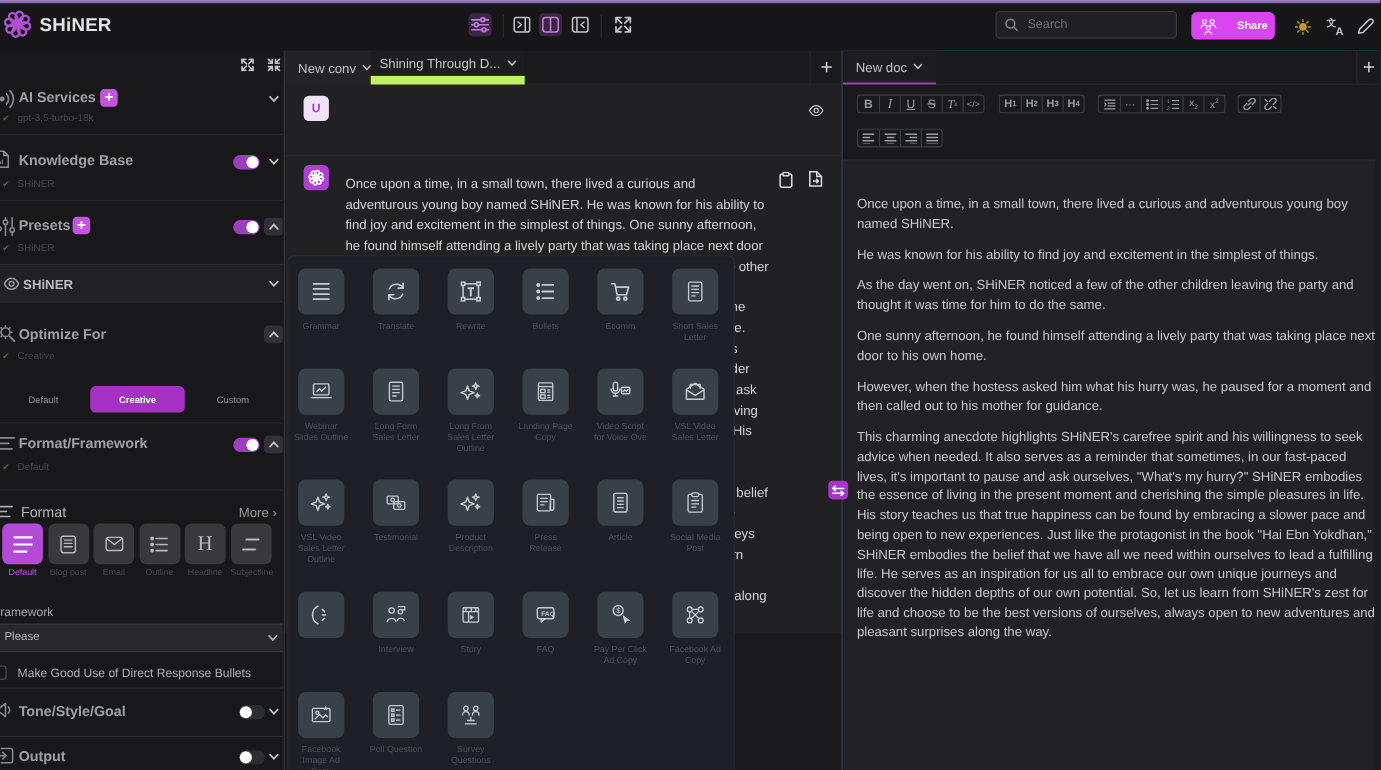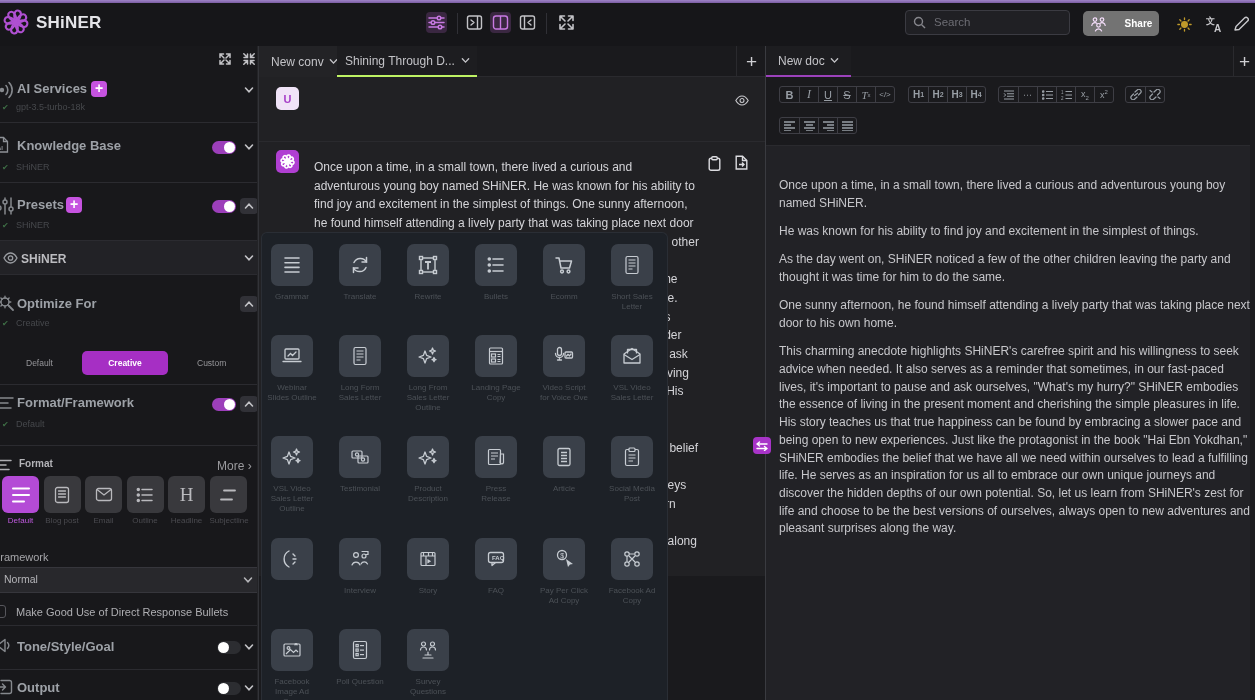--- a/index.html
+++ b/index.html
@@ -6,21 +6,21 @@
 .abs{position:absolute;}
 #page{position:relative;width:1255px;height:700px;background:#18181b;}
 #topline{position:absolute;left:0;top:0;width:1255px;height:3px;background:linear-gradient(#9e83c6,#7a5ca2);}
 
 #topbar{position:absolute;left:0;top:3px;width:1255px;height:43px;background:#161619;}
 #brand{position:absolute;left:36px;top:13px;font-size:17px;font-weight:bold;color:#e4e4e8;letter-spacing:.2px;}
 .vsep{position:absolute;top:13px;width:1px;height:21px;background:#303036;}
 .tbbtn{position:absolute;top:12px;width:21px;height:21px;border-radius:4px;display:flex;align-items:center;justify-content:center;}
 .tbbtn.pur{background:#3a2741;}
 #search{position:absolute;left:905px;top:10px;width:165px;height:25px;background:#202024;border:1px solid #3b3b42;border-radius:4px;color:#6d6d74;font-size:11.5px;line-height:23px;padding-left:28px;}
-#share{position:absolute;left:1083px;top:11px;width:76px;height:25px;background:#737373;border-radius:5px;color:#fff;font-size:10px;font-weight:bold;display:flex;align-items:center;justify-content:center;gap:18px;}
+#share{position:absolute;left:1083px;top:11px;width:76px;height:25px;background:#d946ef;border-radius:5px;color:#fff;font-size:10px;font-weight:bold;display:flex;align-items:center;justify-content:center;gap:18px;}
 
 #sidebar{position:absolute;left:0;top:46px;width:258px;height:654px;background:#18181b;overflow:hidden;border-right:1px solid #232326;}
 .shead{position:absolute;font-size:13px;font-weight:bold;color:#9da1a7;white-space:nowrap;}
 .ssub{position:absolute;font-size:9px;color:#46484c;}
 .check{position:absolute;color:#3e6e46;font-size:8px;}
 .plus{position:absolute;width:16px;height:16px;background:#c653e0;border-radius:4px;color:#fff;font-size:14px;line-height:15px;text-align:center;font-weight:bold;}
 .chev{position:absolute;width:10px;height:10px;}
 .chevbox{position:absolute;width:18px;height:16px;background:#313137;border-radius:4px;display:flex;align-items:center;justify-content:center;}
 .tog{position:absolute;width:24px;height:13px;border-radius:7px;}
 .tog.on{background:#9c3fba;}
@@ -370,21 +370,21 @@
           <path d="M1.5,7 L5,3.2 L8.5,7"></path>
         </svg>
       </div>
     <div class="check" style="left:2px;top:374px;">✔</div>
     <div class="ssub" style="left:16px;top:373px;">Default</div>
     <div class="sdiv" style="top:399px;"></div>
 
     <svg class="abs" style="left:-6px;top:413px" width="18" height="12" viewBox="0 0 18 12" stroke="#aeaeb2" stroke-width="1.5" fill="none" stroke-linecap="round">
         <path d="M1,1.5 H17 M1,6 H12 M1,10.5 H15"></path>
       </svg>
-    <div class="abs" style="left:19px;top:412px;font-size:10px;font-weight:bold;color:#b4b4b8;">Format</div>
+    <div class="abs" style="left:19px;top:412px;font-size:13px;font-weight:normal;color:#b4b4b8;">Format</div>
     <div class="abs" style="left:217px;top:413px;font-size:12px;font-weight:normal;color:#9a9a9e;">More ›</div>
 
     <div class="fbtn" style="left:2px;background:#b44bd6;">
         <svg width="20" height="18" viewBox="0 0 20 18" stroke="#fff" stroke-width="2" fill="none" stroke-linecap="round">
           <path d="M2,2.5 H18 M2,9 H18 M2,15.5 H13"></path>
         </svg>
       </div>
     <div class="flab" style="left:2px;color:#c05ae0;">Default</div>
     <div class="fbtn" style="left:43.5px;">
         <svg width="18" height="18" viewBox="0 0 18 18" stroke="#b9b9bd" stroke-width="1.3" fill="none">
@@ -414,21 +414,21 @@
       </div>
     <div class="flab" style="left:168px;">Headline</div>
     <div class="fbtn" style="left:209.5px;">
         <svg width="18" height="14" viewBox="0 0 18 14" stroke="#b9b9bd" stroke-width="1.8" fill="none" stroke-linecap="round">
           <path d="M5,2.5 H16 M2,11.5 H13"></path>
         </svg>
       </div>
     <div class="flab" style="left:209.5px;">Subjectline</div>
     <div class="abs" style="left:-6.5px;top:505px;font-size:11px;color:#a5a5a9;">Framework</div>
     <div class="abs" style="left:0;top:521px;width:258px;height:26px;background:#28282c;border-top:1px solid #36363c;border-bottom:1px solid #36363c;"></div>
-    <div class="abs" style="left:4px;top:527px;font-size:10.5px;color:#b5b5b9;">Normal</div>
+    <div class="abs" style="left:4px;top:527px;font-size:10.5px;color:#b5b5b9;">Please</div>
     <svg class="chev" style="left:243px;top:529px" viewBox="0 0 10 10" stroke="#b5b5b9" stroke-width="1.5" fill="none" stroke-linecap="round">
         <path d="M1.5,3 L5,6.8 L8.5,3"></path>
       </svg>
     <div class="abs" style="left:-7px;top:559px;width:13px;height:13px;border:1px solid #56565c;border-radius:3px;"></div>
     <div class="abs" style="left:16px;top:560px;font-size:11px;color:#aeaeb2;">Make Good Use of Direct Response Bullets</div>
     <div class="sdiv" style="top:579px;"></div>
 
     <svg class="abs" style="left:-4px;top:592px" width="16" height="15" viewBox="0 0 16 15" stroke="#85888d" stroke-width="1.4" fill="none" stroke-linejoin="round">
         <path d="M1,5.5 H4 L9,1.5 V13.5 L4,9.5 H1 Z"></path>
         <path d="M11.5,4.5 A4.5,4.5 0 0 1 11.5,10.5" stroke-linecap="round"></path>
@@ -453,21 +453,21 @@
     <svg class="chev" style="left:244px;top:637px" viewBox="0 0 10 10" stroke="#c3c3c7" stroke-width="1.6" fill="none" stroke-linecap="round">
         <path d="M1.5,3 L5,6.8 L8.5,3"></path>
       </svg>
   </div>
   <div id="chat">
     <div class="tabbar" style="left:0;width:507px;"></div>
     <div class="tab" style="left:0;background:#232326;border-right:1px solid #2a2a2e;">New conv
       <svg class="tchev" viewBox="0 0 10 10" stroke="#c3c3c7" stroke-width="1.5" fill="none" stroke-linecap="round">
           <path d="M1.5,3 L5,6.8 L8.5,3"></path>
         </svg></div>
-    <div class="tab" style="left:78px;background:#1d1d20;border-bottom:2px solid #bef264;width:140px;padding:0 5px 0 8px;gap:6px;">Shining Through D...
+    <div class="tab" style="left:78px;background:#1d1d20;border-bottom:8px solid #bef264;width:140px;padding:0 5px 0 8px;gap:6px;">Shining Through D...
       <svg class="tchev" viewBox="0 0 10 10" stroke="#c3c3c7" stroke-width="1.5" fill="none" stroke-linecap="round">
           <path d="M1.5,3 L5,6.8 L8.5,3"></path>
         </svg></div>
     <div class="plusbtn" style="left:477px;">+</div>
     <div id="messages">
       <div class="abs" style="left:0;top:64px;width:507px;height:1px;background:#2a2a2e;"></div>
       <div class="avatar" style="left:17px;top:10px;background:#f0e3f7;">
           <span style="color:#a63fc8;font-weight:bold;font-size:11px;">U</span>
         </div>
       <svg class="abs" style="left:476px;top:18px" width="14" height="11" viewBox="0 0 17 13" stroke="#c9c9cd" stroke-width="1.3" fill="none">
@@ -762,16 +762,17 @@
             </svg>
           </div>
       </div>
     </div>
     <div class="abs" style="left:484px;top:31px;width:5px;height:623px;background:#1c1c1f;z-index:3;"></div>
     <div id="doccontent">
       <p style="margin-top:0;">Once upon a time, in a small town, there lived a curious and adventurous young boy named SHiNER.</p>
       <p>He was known for his ability to find joy and excitement in the simplest of things.</p>
       <p>As the day went on, SHiNER noticed a few of the other children leaving the party and thought it was time for him to do the same.</p>
       <p>One sunny afternoon, he found himself attending a lively party that was taking place next door to his own home.</p>
+      <p>However, when the hostess asked him what his hurry was, he paused for a moment and then called out to his mother for guidance.</p>
       <p>This charming anecdote highlights SHiNER's carefree spirit and his willingness to seek advice when needed. It also serves as a reminder that sometimes, in our fast-paced lives, it's important to pause and ask ourselves, "What's my hurry?" SHiNER embodies the essence of living in the present moment and cherishing the simple pleasures in life. His story teaches us that true happiness can be found by embracing a slower pace and being open to new experiences. Just like the protagonist in the book "Hai Ebn Yokdhan," SHiNER embodies the belief that we have all we need within ourselves to lead a fulfilling life. He serves as an inspiration for us all to embrace our own unique journeys and discover the hidden depths of our own potential. So, let us learn from SHiNER's zest for life and choose to be the best versions of ourselves, always open to new adventures and pleasant surprises along the way.</p>
     </div>
   </div>
 </div>
 
 </body></html>

